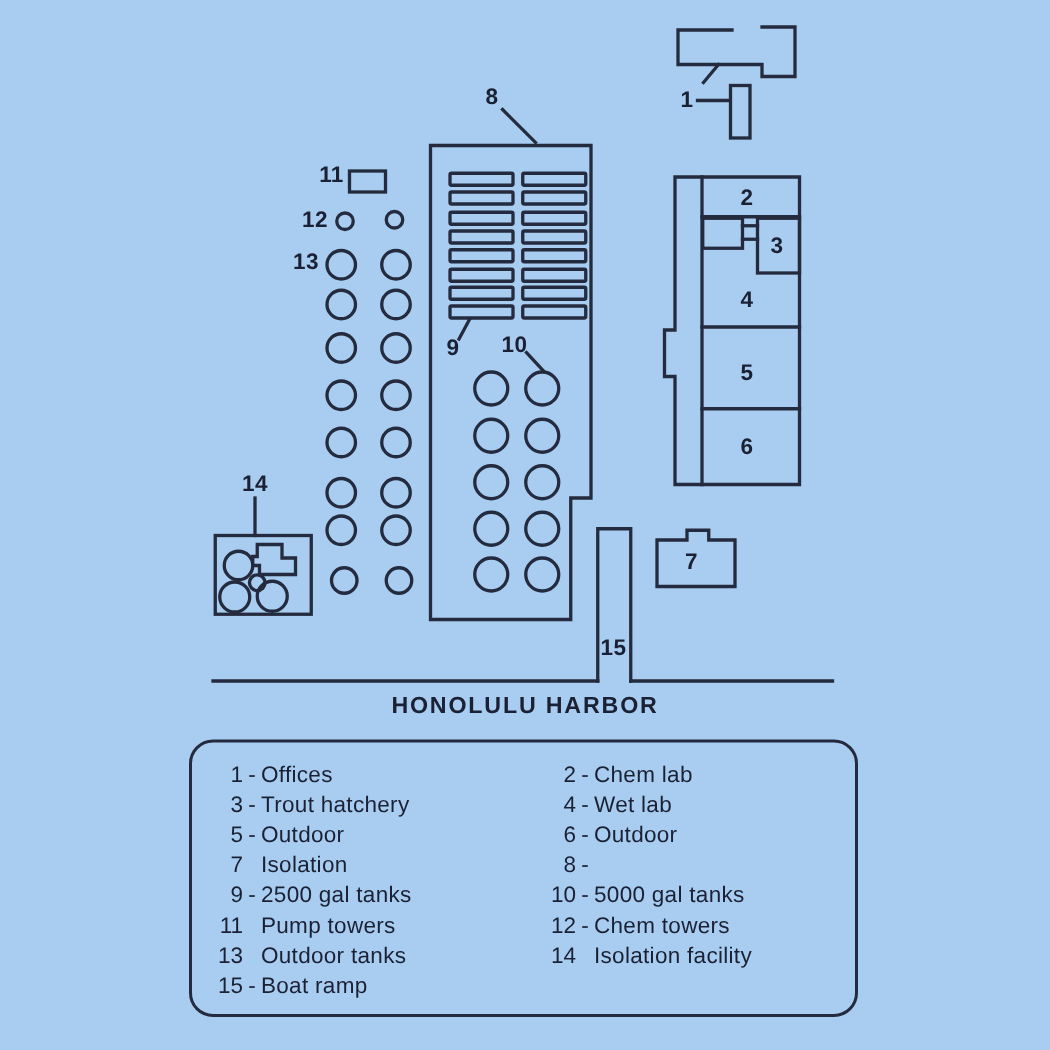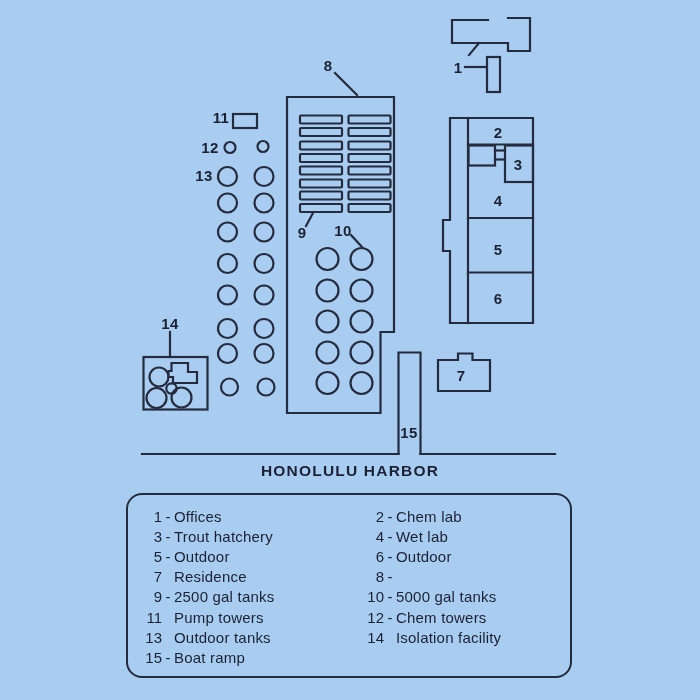--- a/index.html
+++ b/index.html
@@ -180,21 +180,21 @@
           <span class="lbl">Trout hatchery</span>
         </div>
       <div class="legend-row">
           <span class="num">5</span>
           <span class="sep">-</span>
           <span class="lbl">Outdoor</span>
         </div>
       <div class="legend-row">
           <span class="num">7</span>
           <span class="sep"></span>
-          <span class="lbl">Residence</span>
+          <span class="lbl">Isolation</span>
         </div>
       <div class="legend-row">
           <span class="num">9</span>
           <span class="sep">-</span>
           <span class="lbl">2500 gal tanks</span>
         </div>
       <div class="legend-row">
           <span class="num">11</span>
           <span class="sep"></span>
           <span class="lbl">Pump towers</span>

